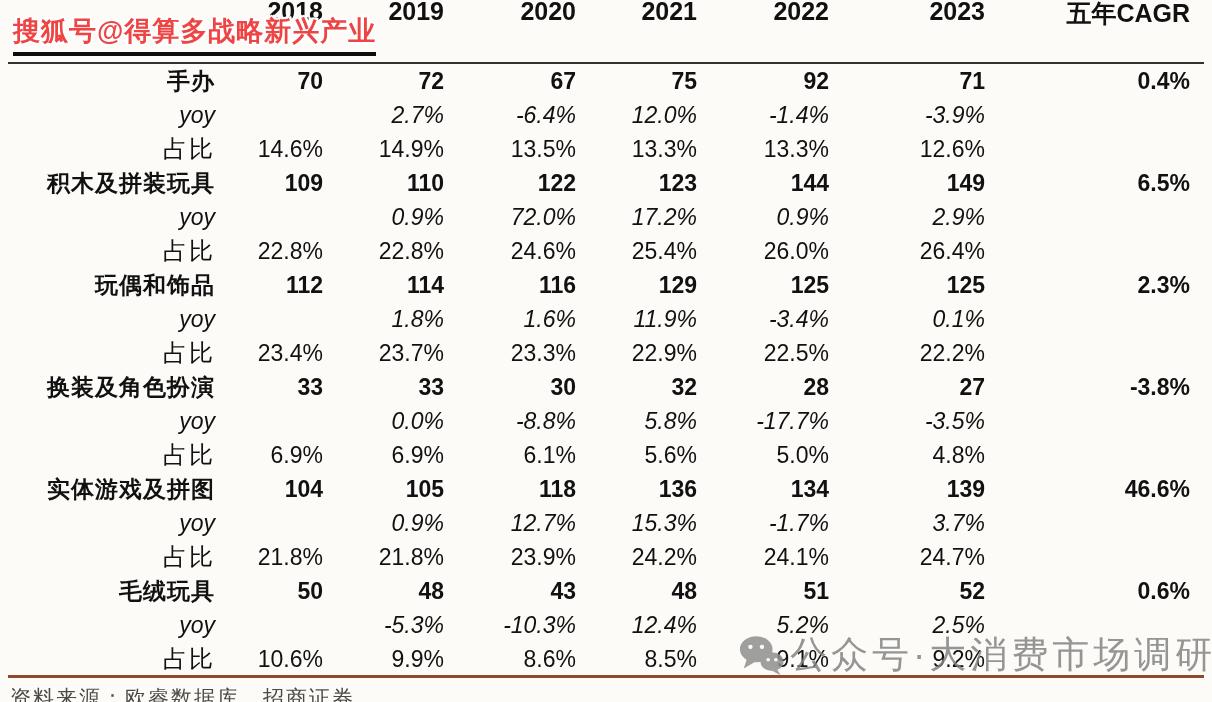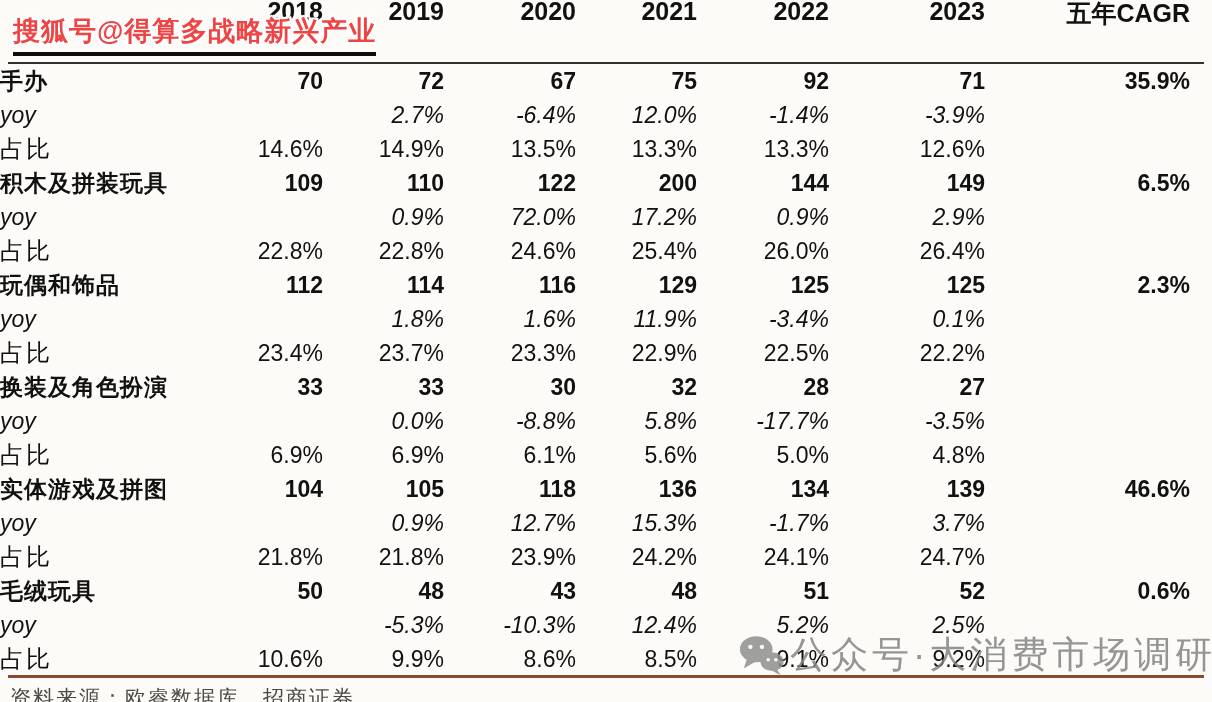--- a/index.html
+++ b/index.html
@@ -12,21 +12,21 @@
     color:#111;
   }
   
   .thead{
     position:absolute;top:-3px;left:0;
     display:flex;
     padding-right:22px;
     font-weight:700;font-size:25px;
   }
   
-  .c0{width:215px;}
+  .c0{width:215px;text-align:right;}
   .c1{width:108px;text-align:right;}
   .c2{width:121px;text-align:right;}
   .c3{width:132px;text-align:right;}
   .c4{width:121px;text-align:right;}
   .c5{width:132px;text-align:right;}
   .c6{width:156px;text-align:right;}
   .c7{width:205px;text-align:right;}
   
   .rule-top{
     position:absolute;top:62px;left:8px;right:8px;height:2px;
@@ -109,21 +109,21 @@
 
   <div class="tbody">
       <div class="row category">
         <div class="cell c0">手办</div>
         <div class="cell c1">70</div>
         <div class="cell c2">72</div>
         <div class="cell c3">67</div>
         <div class="cell c4">75</div>
         <div class="cell c5">92</div>
         <div class="cell c6">71</div>
-        <div class="cell c7">35.9%</div>
+        <div class="cell c7">0.4%</div>
       </div>
       <div class="row yoy">
         <div class="cell c0">yoy</div>
         <div class="cell c1"></div>
         <div class="cell c2">2.7%</div>
         <div class="cell c3">-6.4%</div>
         <div class="cell c4">12.0%</div>
         <div class="cell c5">-1.4%</div>
         <div class="cell c6">-3.9%</div>
         <div class="cell c7"></div>
@@ -136,21 +136,21 @@
         <div class="cell c4">13.3%</div>
         <div class="cell c5">13.3%</div>
         <div class="cell c6">12.6%</div>
         <div class="cell c7"></div>
       </div>
       <div class="row category">
         <div class="cell c0">积木及拼装玩具</div>
         <div class="cell c1">109</div>
         <div class="cell c2">110</div>
         <div class="cell c3">122</div>
-        <div class="cell c4">200</div>
+        <div class="cell c4">123</div>
         <div class="cell c5">144</div>
         <div class="cell c6">149</div>
         <div class="cell c7">6.5%</div>
       </div>
       <div class="row yoy">
         <div class="cell c0">yoy</div>
         <div class="cell c1"></div>
         <div class="cell c2">0.9%</div>
         <div class="cell c3">72.0%</div>
         <div class="cell c4">17.2%</div>
@@ -199,20 +199,21 @@
         <div class="cell c7"></div>
       </div>
       <div class="row category">
         <div class="cell c0">换装及角色扮演</div>
         <div class="cell c1">33</div>
         <div class="cell c2">33</div>
         <div class="cell c3">30</div>
         <div class="cell c4">32</div>
         <div class="cell c5">28</div>
         <div class="cell c6">27</div>
+        <div class="cell c7">-3.8%</div>
       </div>
       <div class="row yoy">
         <div class="cell c0">yoy</div>
         <div class="cell c1"></div>
         <div class="cell c2">0.0%</div>
         <div class="cell c3">-8.8%</div>
         <div class="cell c4">5.8%</div>
         <div class="cell c5">-17.7%</div>
         <div class="cell c6">-3.5%</div>
         <div class="cell c7"></div>

